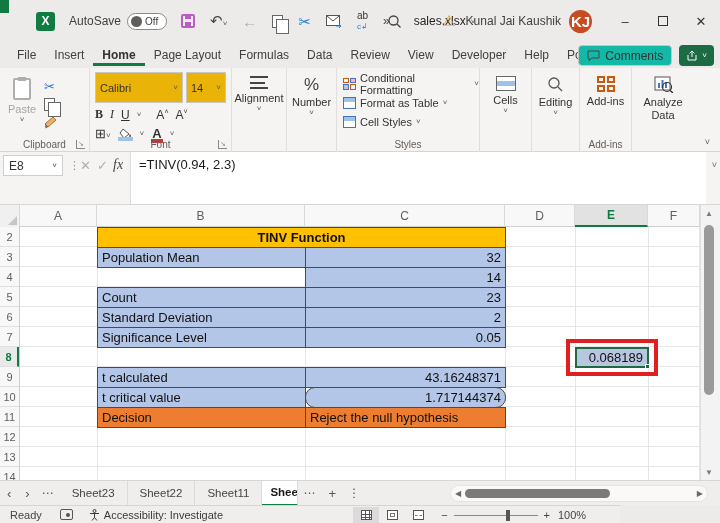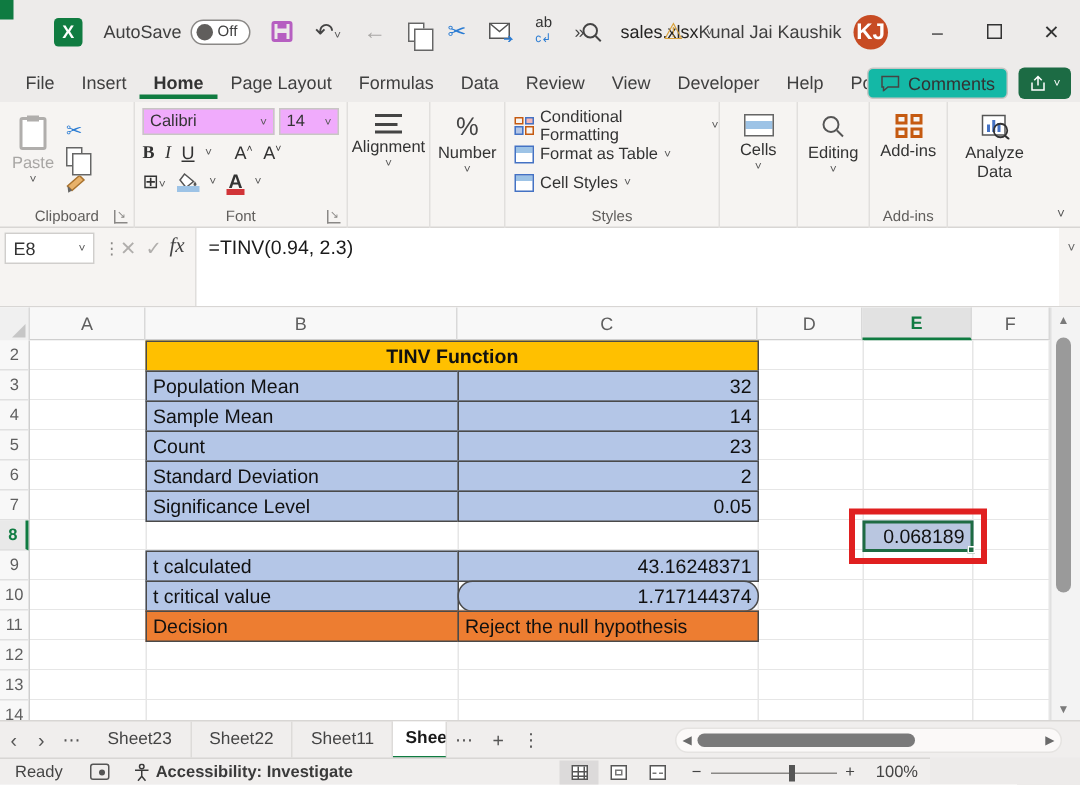--- a/index.html
+++ b/index.html
@@ -46,21 +46,21 @@
   .launcher { position:absolute; bottom:3px; right:4px; width:9px; height:9px; border-left:1px solid #8a8886; border-bottom:1px solid #8a8886; font-size:7px; color:#8a8886; line-height:8px; text-align:center; }
   .g-clipboard { width:90px; display:flex; }
   .paste-big { width:44px; display:flex; flex-direction:column; align-items:center; padding-top:6px; color:#a8a6a4; }
   .clipboard-ic { width:18px; height:22px; border:2px solid #b0aeac; border-radius:2px; position:relative; background:#fff; }
   .clipboard-ic:before { content:""; position:absolute; top:-3px; left:3px; width:8px; height:4px; background:#b0aeac; }
   .small-stack { display:flex; flex-direction:column; gap:5px; padding-top:8px; }
   .sm-ic { font-size:13px; line-height:1; }
   .copy-ic { width:11px; height:13px; border:1px solid #666; background:#fff; position:relative; }
   .copy-ic:before { content:""; position:absolute; left:3px; top:3px; width:11px; height:13px; border:1px solid #666; background:#fff; }
   .g-font { width:142px; padding-left:5px; }
-  .combo { display:inline-flex; align-items:center; justify-content:space-between; border:1px solid #c8c6c4; background:#f0abfc; height:18px; padding:0 4px; font-size:11px; color:#333; }
+  .combo { display:inline-flex; align-items:center; justify-content:space-between; border:1px solid #c8c6c4; background:#eab308; height:31px; padding:0 4px; font-size:11px; color:#333; }
   .fontrow2 { display:flex; align-items:center; gap:7px; margin-top:4px; font-size:12px; color:#333; }
   .fontrow3 { display:flex; align-items:center; gap:8px; margin-top:4px; font-size:13px; color:#333; }
   .bold-b { font-weight:bold; font-family:"Liberation Serif", serif; }
   .ital-i { font-style:italic; font-family:"Liberation Serif", serif; }
   .und-u { text-decoration:underline; }
   .a-color { position:relative; font-weight:bold; }
   .a-color:after { content:""; position:absolute; left:-1px; right:-1px; bottom:-2px; height:4px; background:#d13438; }
   .a-fill { position:relative; }
   .a-fill:after { content:""; position:absolute; left:-1px; right:-1px; bottom:-2px; height:4px; background:#9dc3e6; }
   .g-iconbtn { display:flex; flex-direction:column; align-items:center; justify-content:flex-start; padding-top:8px; color:#333; }
@@ -121,38 +121,38 @@
   .stab { height:25px; display:flex; align-items:center; padding:0 12px; color:#444; border-right:1px solid #dddbd9; font-size:11.5px; }
   .stab.active { background:#fff; font-weight:bold; color:#1a1a1a; border-bottom:2px solid #107c41; max-width:36px; overflow:hidden; padding:0 4px 0 8px; }
   .hscroll { position:absolute; left:450px; right:12px; top:4px; height:17px; background:#fbf9f8; border-radius:9px; border:1px solid #e5e3e1; display:flex; align-items:center; }
   .hscroll .harr { color:#6a6a6a; font-size:8px; padding:0 4px; }
   .hscroll .hthumb { position:absolute; left:14px; width:145px; height:9px; background:#7a7a7a; border-radius:5px; }
   
   .statusbar { position:absolute; left:0; top:505px; width:620px; height:18px; background:#f0eeed; border-top:1px solid #d8d6d4; display:flex; align-items:center; font-size:11px; color:#444; }
   .sb-ready { margin-left:10px; }
   .macro-ic { margin-left:18px; width:13px; height:11px; border:1px solid #555; border-radius:2px; position:relative; }
   .macro-ic:after { content:""; position:absolute; right:2px; top:3px; width:4px; height:4px; border-radius:50%; background:#555; }
-  .acc-wrap { margin-left:16px; display:flex; align-items:center; gap:4px; font-weight:bold; color:#3a3a3a; }
+  .acc-wrap { margin-left:16px; display:flex; align-items:center; gap:4px; font-weight:normal; color:#3a3a3a; }
   .sb-right { position:absolute; right:0; top:0; height:18px; display:flex; align-items:center; }
   .view-ic { width:26px; height:17px; display:flex; align-items:center; justify-content:center; }
   .view-ic.on { background:#dcdada; }
   .vi-grid { width:11px; height:10px; background:
       linear-gradient(#555,#555) 0 3px/11px 1px no-repeat,
       linear-gradient(#555,#555) 0 6px/11px 1px no-repeat,
       linear-gradient(#555,#555) 3px 0/1px 10px no-repeat,
       linear-gradient(#555,#555) 7px 0/1px 10px no-repeat,
       #fff; border:1px solid #555; }
   .vi-page { width:11px; height:10px; border:1px solid #555; background:#fff; position:relative; }
   .vi-page:after { content:""; position:absolute; left:2px; top:2px; right:2px; bottom:2px; border:1px solid #777; }
   .vi-break { width:11px; height:10px; border:1px solid #555; background:#fff; position:relative; }
   .vi-break:after { content:""; position:absolute; left:1px; right:1px; top:4px; border-top:1px dashed #777; }
   .zoom-ctrl { display:flex; align-items:center; gap:6px; margin:0 8px 0 10px; }
   .zoom-track { position:relative; width:84px; height:1px; background:#8a8886; }
   .zoom-thumb { position:absolute; left:52px; top:-5px; width:4px; height:11px; background:#555; }
-  .zoom-pct { margin-right:8px; width:34px; text-align:right; }
+  .zoom-pct { margin-right:28px; width:34px; text-align:left; }
   .svgic { display:block; }
 </style>
 </head>
 <body>
 
 <div class="titlebar">
   <div class="green-corner"></div>
   <div class="xl-icon">X</div>
   <span class="autosave-label">AutoSave</span>
   <div class="toggle">
@@ -401,21 +401,20 @@
       <div class="rh">11</div>
       <div class="rh">12</div>
       <div class="rh">13</div>
       <div class="rh">14</div>
     </div>
 
     <div class="cell title" style="left:97px; top:0; width:409px;">TINV Function</div>
 
     <div class="cell" style="left:97px; top:20px; width:209px;">Population Mean</div>
     <div class="cell val" style="left:305px; top:20px; width:201px;">32</div>
-    <div class="cell" style="left:97px; top:40px; width:209px;">Sample Mean</div>
     <div class="cell val" style="left:305px; top:40px; width:201px;">14</div>
     <div class="cell" style="left:97px; top:60px; width:209px;">Count</div>
     <div class="cell val" style="left:305px; top:60px; width:201px;">23</div>
     <div class="cell" style="left:97px; top:80px; width:209px;">Standard Deviation</div>
     <div class="cell val" style="left:305px; top:80px; width:201px;">2</div>
     <div class="cell" style="left:97px; top:100px; width:209px;">Significance Level</div>
     <div class="cell val" style="left:305px; top:100px; width:201px;">0.05</div>
 
     <div class="cell" style="left:97px; top:140px; width:209px;">t calculated</div>
     <div class="cell val" style="left:305px; top:140px; width:201px;">43.16248371</div>

